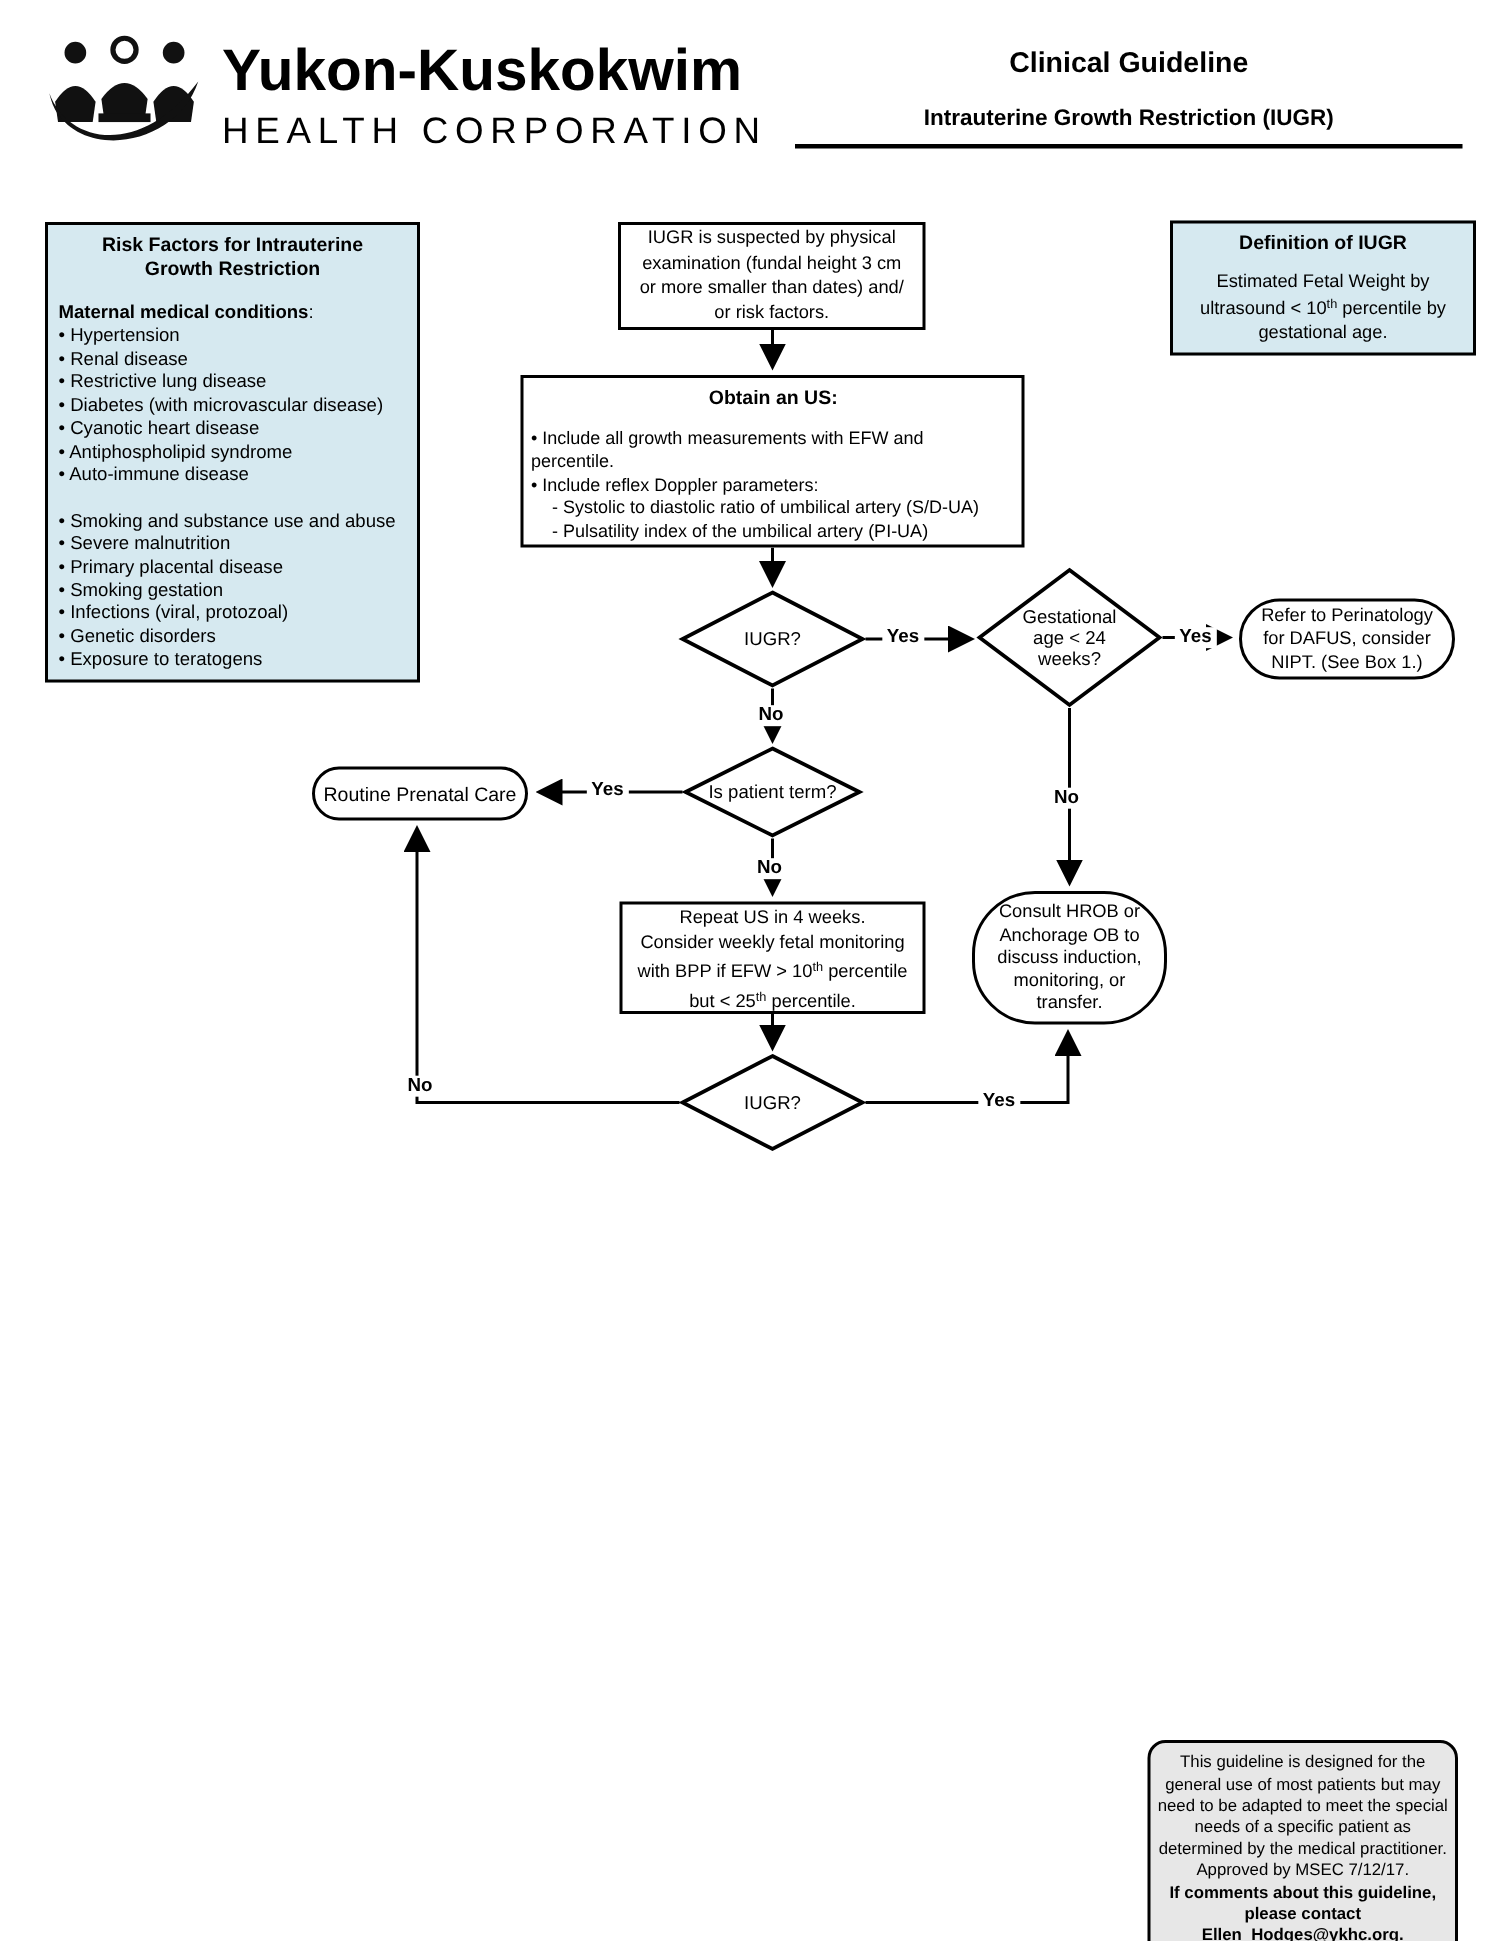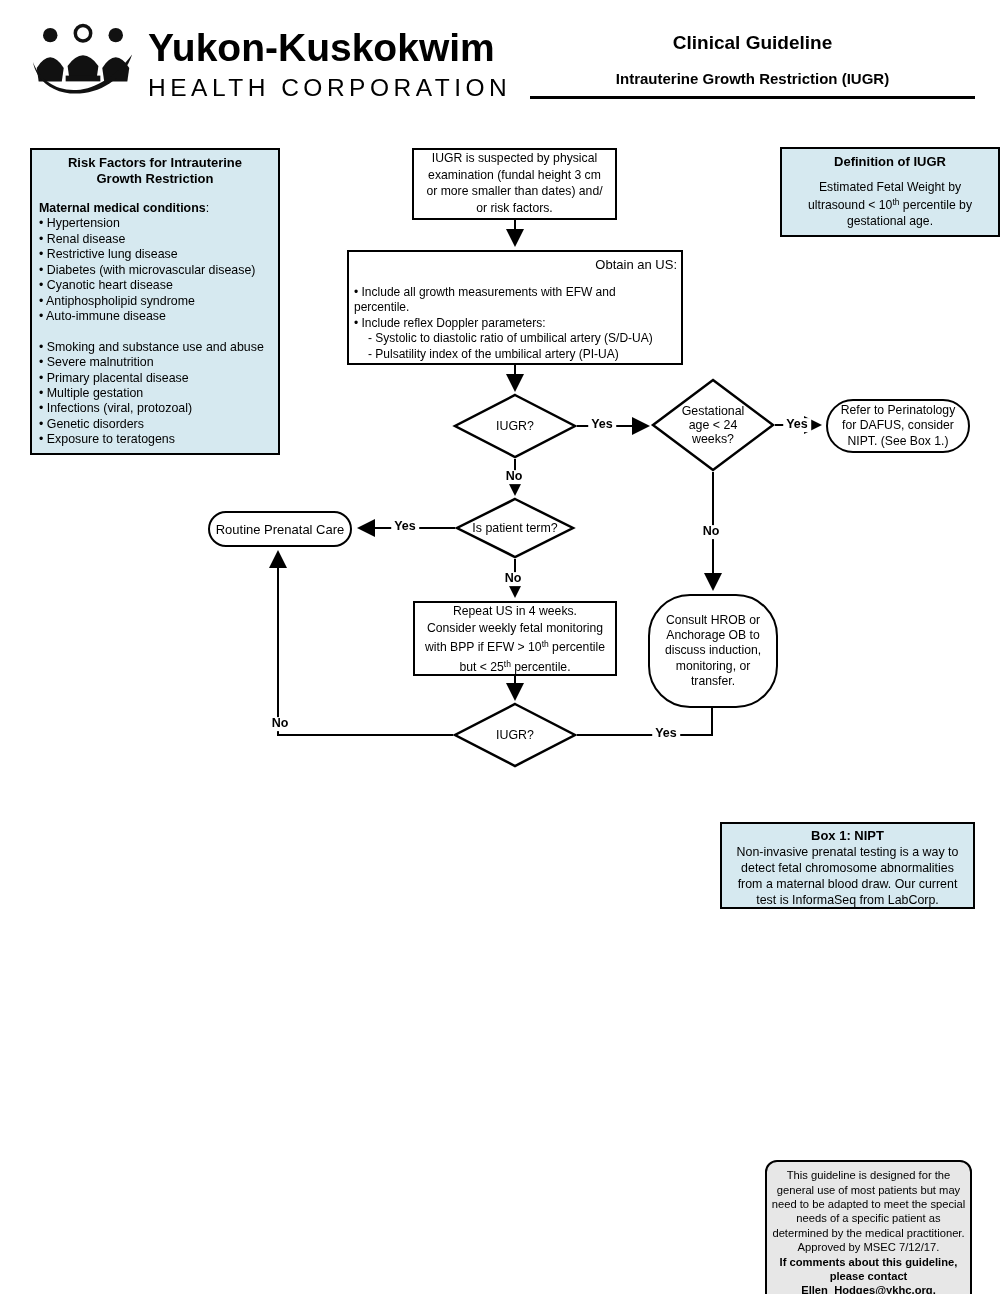--- a/index.html
+++ b/index.html
@@ -36,21 +36,21 @@
   .risk .subttl { margin-top: 14px; }
   .risk .gap { height: 15px; }
   .bold { font-weight: bold; }
   .nowrap { white-space: nowrap; }
 
   .suspect { font-size: 12.2px; line-height: 16.5px; }
   .definition { padding-top: 5px; font-size: 12.2px; line-height: 15.5px; text-align: center; }
   .definition .ttl { font-weight: bold; font-size: 13px; margin-bottom: 10px; }
 
   .obtain { padding: 5px 4px 0 5px; font-size: 12px; line-height: 15.5px; }
-  .obtain .ttl { text-align: right; font-weight: normal; font-size: 13px; margin-bottom: 12px; }
+  .obtain .ttl { text-align: center; font-weight: bold; font-size: 13px; margin-bottom: 12px; }
   .obtain .sub { padding-left: 14px; }
 
   .repeat { font-size: 12.2px; line-height: 16.5px; }
   .sup { font-size: 8.5px; vertical-align: 4px; }
 
   .niptbox { padding: 3px 2px; text-align: center; font-size: 12.4px; line-height: 16px; }
   .niptbox .ttl { font-weight: bold; font-size: 13px; line-height: 17px; }
 
   .disclaimer { border-radius: 12px; border: 2px solid #000; background: var(--box_gray, #e7e7e7);
                 display: flex; flex-direction: column; justify-content: center; align-items: center;
@@ -117,34 +117,34 @@
     <div class="nowrap">• Renal disease</div>
     <div class="nowrap">• Restrictive lung disease</div>
     <div class="nowrap">• Diabetes (with microvascular disease)</div>
     <div class="nowrap">• Cyanotic heart disease</div>
     <div class="nowrap">• Antiphospholipid syndrome</div>
     <div class="nowrap">• Auto-immune disease</div>
     <div class="gap"></div>
     <div class="nowrap">• Smoking and substance use and abuse</div>
     <div class="nowrap">• Severe malnutrition</div>
     <div class="nowrap">• Primary placental disease</div>
-    <div class="nowrap">• Multiple gestation</div>
+    <div class="nowrap">• Smoking gestation</div>
     <div class="nowrap">• Infections (viral, protozoal)</div>
     <div class="nowrap">• Genetic disorders</div>
     <div class="nowrap">• Exposure to teratogens</div>
   </div>
 
   <div class="abs flowbox suspect centercol" style="left:412px; top:148px; width:205px; height:72px;">
     <div>IUGR is suspected by physical</div>
     <div>examination (fundal height 3 cm</div>
     <div>or more smaller than dates) and/</div>
     <div>or risk factors.</div>
   </div>
 
-  <div class="abs bluebox definition" style="left:780px; top:147px; width:220px; height:90px;">
+  <div class="abs bluebox definition" style="left:780px; top:147px; width:204px; height:90px;">
     <div class="ttl">Definition of IUGR</div>
     <div>Estimated Fetal Weight by</div>
     <div><span>ultrasound &lt; 10</span><span class="sup">th</span><span> percentile by</span></div>
     <div>gestational age.</div>
   </div>
 
   <div class="abs flowbox obtain" style="left:347px; top:250px; width:336px; height:115px;">
     <div class="ttl">Obtain an US:</div>
     <div class="nowrap">• Include all growth measurements with EFW and</div>
     <div class="nowrap">percentile.</div>
@@ -165,21 +165,21 @@
   <div class="abs stadium" style="left:826px; top:399px; width:144px; height:54px; border-radius:27px; font-size:12.2px; line-height:15.5px;">
     <div>Refer to Perinatology</div>
     <div>for DAFUS, consider</div>
     <div>NIPT. (See Box 1.)</div>
   </div>
 
   <div class="abs stadium" style="left:208px; top:511px; width:144px; height:36px; border-radius:18px; font-size:13px;">
     <div>Routine Prenatal Care</div>
   </div>
 
-  <div class="abs stadium" style="left:648px; top:594px; width:130px; height:114px; border-radius:42px; font-size:12.2px; line-height:15.3px;">
+  <div class="abs stadium" style="left:648px; top:594px; width:130px; height:89px; border-radius:42px; font-size:12.2px; line-height:15.3px;">
     <div>Consult HROB or</div>
     <div>Anchorage OB to</div>
     <div>discuss induction,</div>
     <div>monitoring, or</div>
     <div>transfer.</div>
   </div>
 
   <div class="abs flowbox repeat centercol" style="left:413px; top:601px; width:204px; height:75px;">
     <div>Repeat US in 4 weeks.</div>
     <div>Consider weekly fetal monitoring</div>
@@ -189,27 +189,20 @@
 
   <div class="elabel" style="left:602px; top:425px;">Yes</div>
   <div class="elabel" style="left:797px; top:425px;">Yes</div>
   <div class="elabel" style="left:514px; top:477px;">No</div>
   <div class="elabel" style="left:405px; top:527px;">Yes</div>
   <div class="elabel" style="left:513px; top:579px;">No</div>
   <div class="elabel" style="left:711px; top:532px;">No</div>
   <div class="elabel" style="left:666px; top:734px;">Yes</div>
   <div class="elabel" style="left:280px; top:724px;">No</div>
 
-  <div class="abs bluebox niptbox" style="left:720px; top:822px; width:255px; height:87px;">
-    <div class="ttl">Box 1: NIPT</div>
-    <div class="nowrap">Non-invasive prenatal testing is a way to</div>
-    <div class="nowrap">detect fetal chromosome abnormalities</div>
-    <div class="nowrap">from a maternal blood draw. Our current</div>
-    <div class="nowrap">test is InformaSeq from LabCorp.</div>
-  </div>
 
   <div class="abs disclaimer" style="left:765px; top:1116px; width:207px; height:146px;">
     <div class="nowrap">This guideline is designed for the</div>
     <div class="nowrap">general use of most patients but may</div>
     <div class="nowrap">need to be adapted to meet the special</div>
     <div class="nowrap">needs of a specific patient as</div>
     <div class="nowrap">determined by the medical practitioner.</div>
     <div class="nowrap">Approved by MSEC 7/12/17.</div>
     <div class="nowrap bold">If comments about this guideline,</div>
     <div class="nowrap bold">please contact</div>

